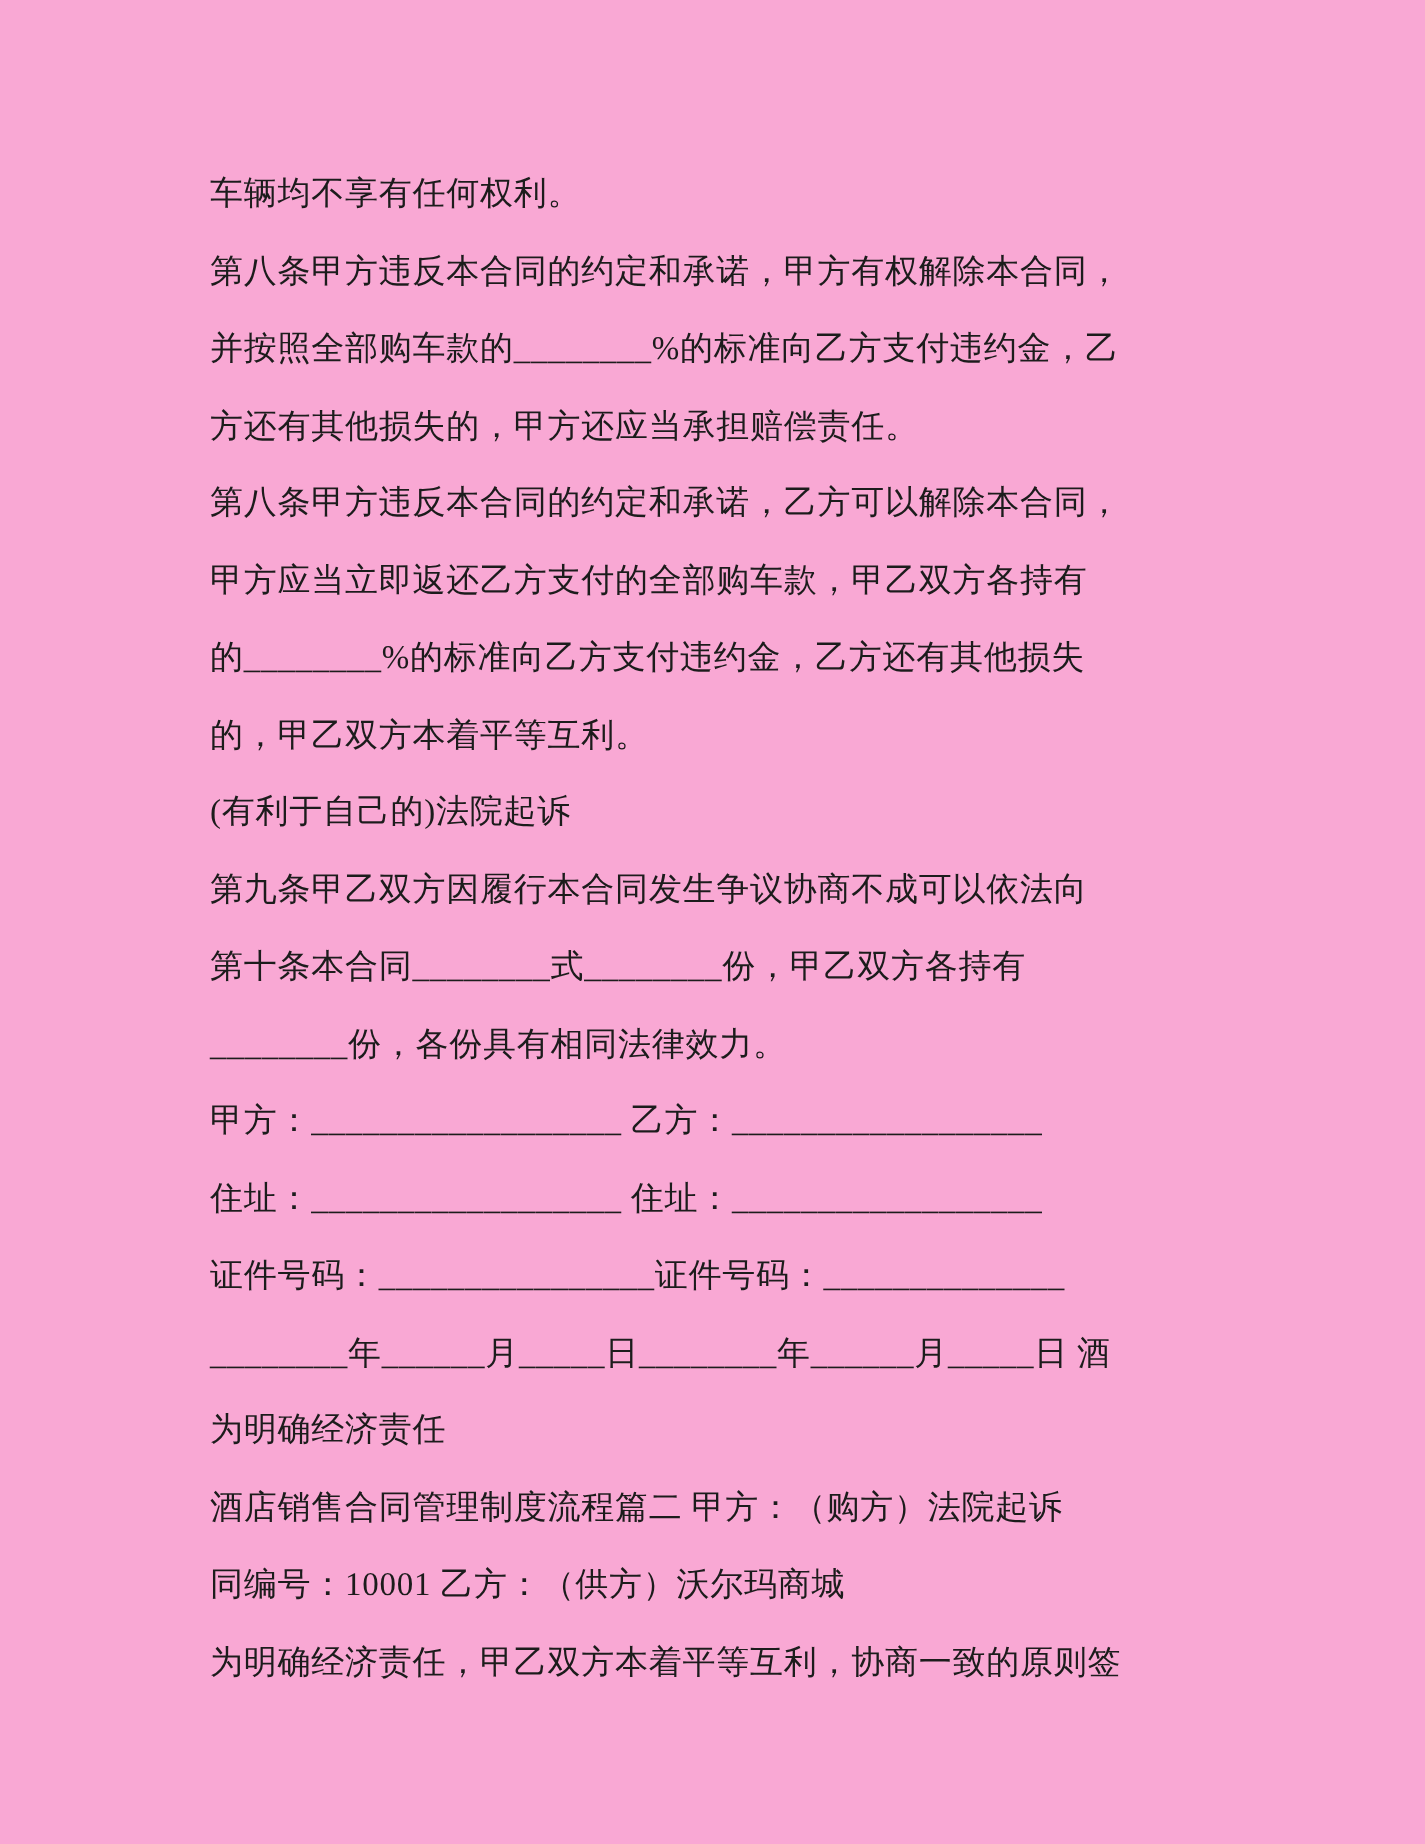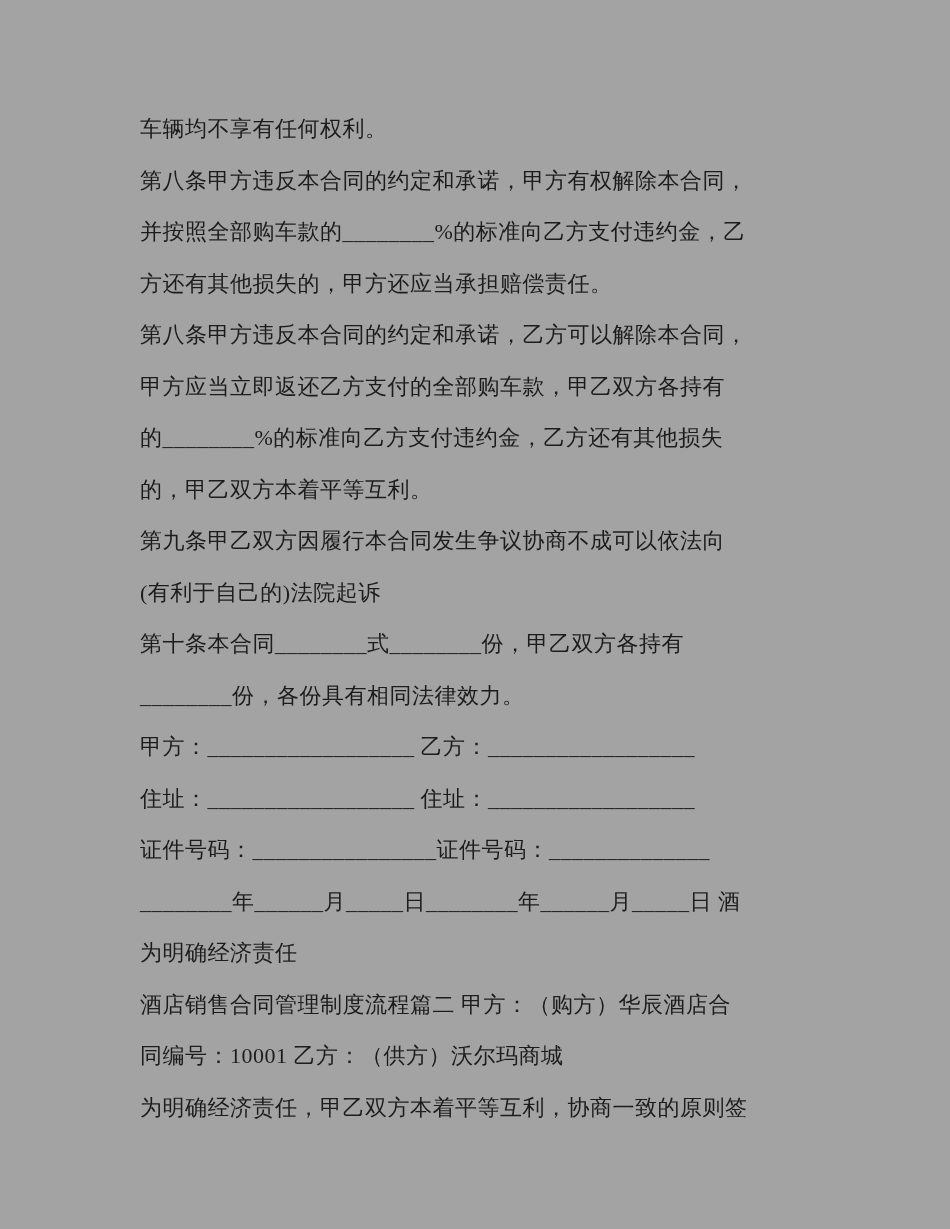--- a/index.html
+++ b/index.html
@@ -10,21 +10,21 @@
   body {
     width: 950px;
     height: 1229px;
     overflow: hidden;
     font-family: "Liberation Serif", "DejaVu Serif", serif;
   }
   .page {
     box-sizing: border-box;
     width: 950px;
     height: 1229px;
-    background: #a3a3a3;
+    background: #f9a8d4;
     padding: 103px 130px 0 140px;
   }
   .doc-line {
     font-size: 22px;
     line-height: 51.5px;
     color: #1c1c1c;
     letter-spacing: 0.5px;
     white-space: nowrap;
   }
 </style>
@@ -33,25 +33,25 @@
 
 <div class="page">
   <div class="doc-line">车辆均不享有任何权利。</div>
   <div class="doc-line">第八条甲方违反本合同的约定和承诺，甲方有权解除本合同，</div>
   <div class="doc-line">并按照全部购车款的________%的标准向乙方支付违约金，乙</div>
   <div class="doc-line">方还有其他损失的，甲方还应当承担赔偿责任。</div>
   <div class="doc-line">第八条甲方违反本合同的约定和承诺，乙方可以解除本合同，</div>
   <div class="doc-line">甲方应当立即返还乙方支付的全部购车款，甲乙双方各持有</div>
   <div class="doc-line">的________%的标准向乙方支付违约金，乙方还有其他损失</div>
   <div class="doc-line">的，甲乙双方本着平等互利。</div>
+  <div class="doc-line">(有利于自己的)法院起诉</div>
   <div class="doc-line">第九条甲乙双方因履行本合同发生争议协商不成可以依法向</div>
-  <div class="doc-line">(有利于自己的)法院起诉</div>
   <div class="doc-line">第十条本合同________式________份，甲乙双方各持有</div>
   <div class="doc-line">________份，各份具有相同法律效力。</div>
   <div class="doc-line">甲方：__________________ 乙方：__________________</div>
   <div class="doc-line">住址：__________________ 住址：__________________</div>
   <div class="doc-line">证件号码：________________证件号码：______________</div>
   <div class="doc-line">________年______月_____日________年______月_____日 酒</div>
   <div class="doc-line">为明确经济责任</div>
-  <div class="doc-line">酒店销售合同管理制度流程篇二 甲方：（购方）华辰酒店合</div>
+  <div class="doc-line">酒店销售合同管理制度流程篇二 甲方：（购方）法院起诉</div>
   <div class="doc-line">同编号：10001 乙方：（供方）沃尔玛商城</div>
   <div class="doc-line">为明确经济责任，甲乙双方本着平等互利，协商一致的原则签</div>
 </div>
 
 </body></html>

